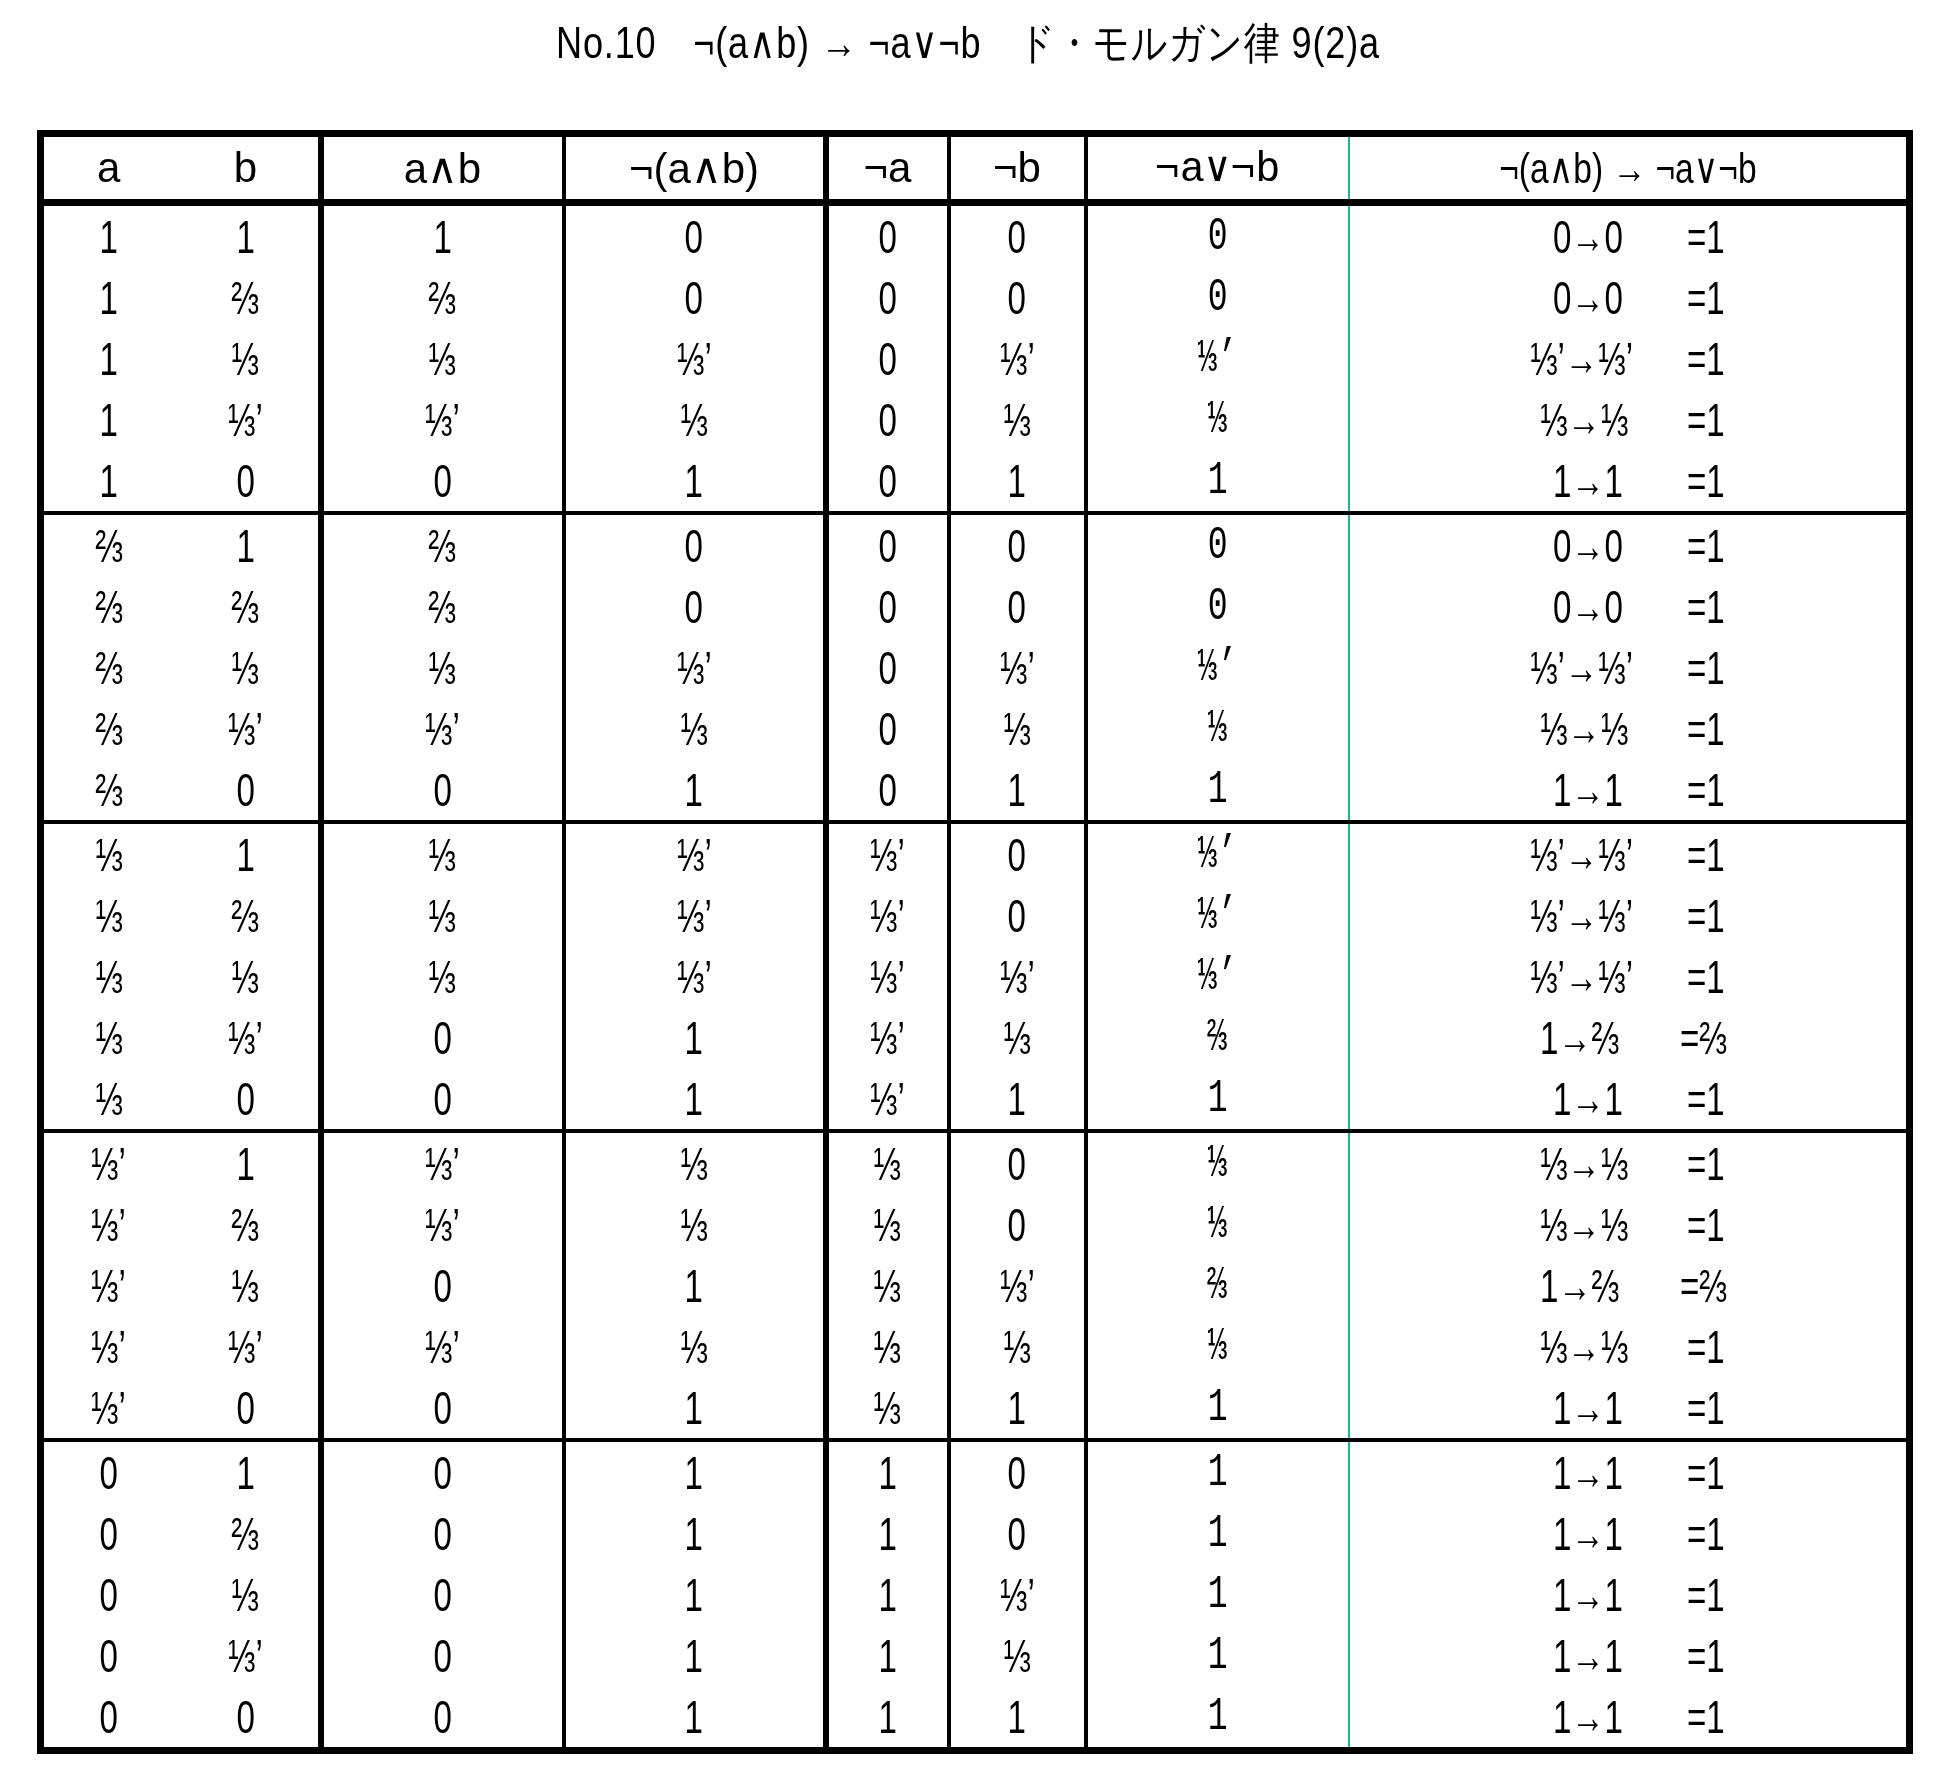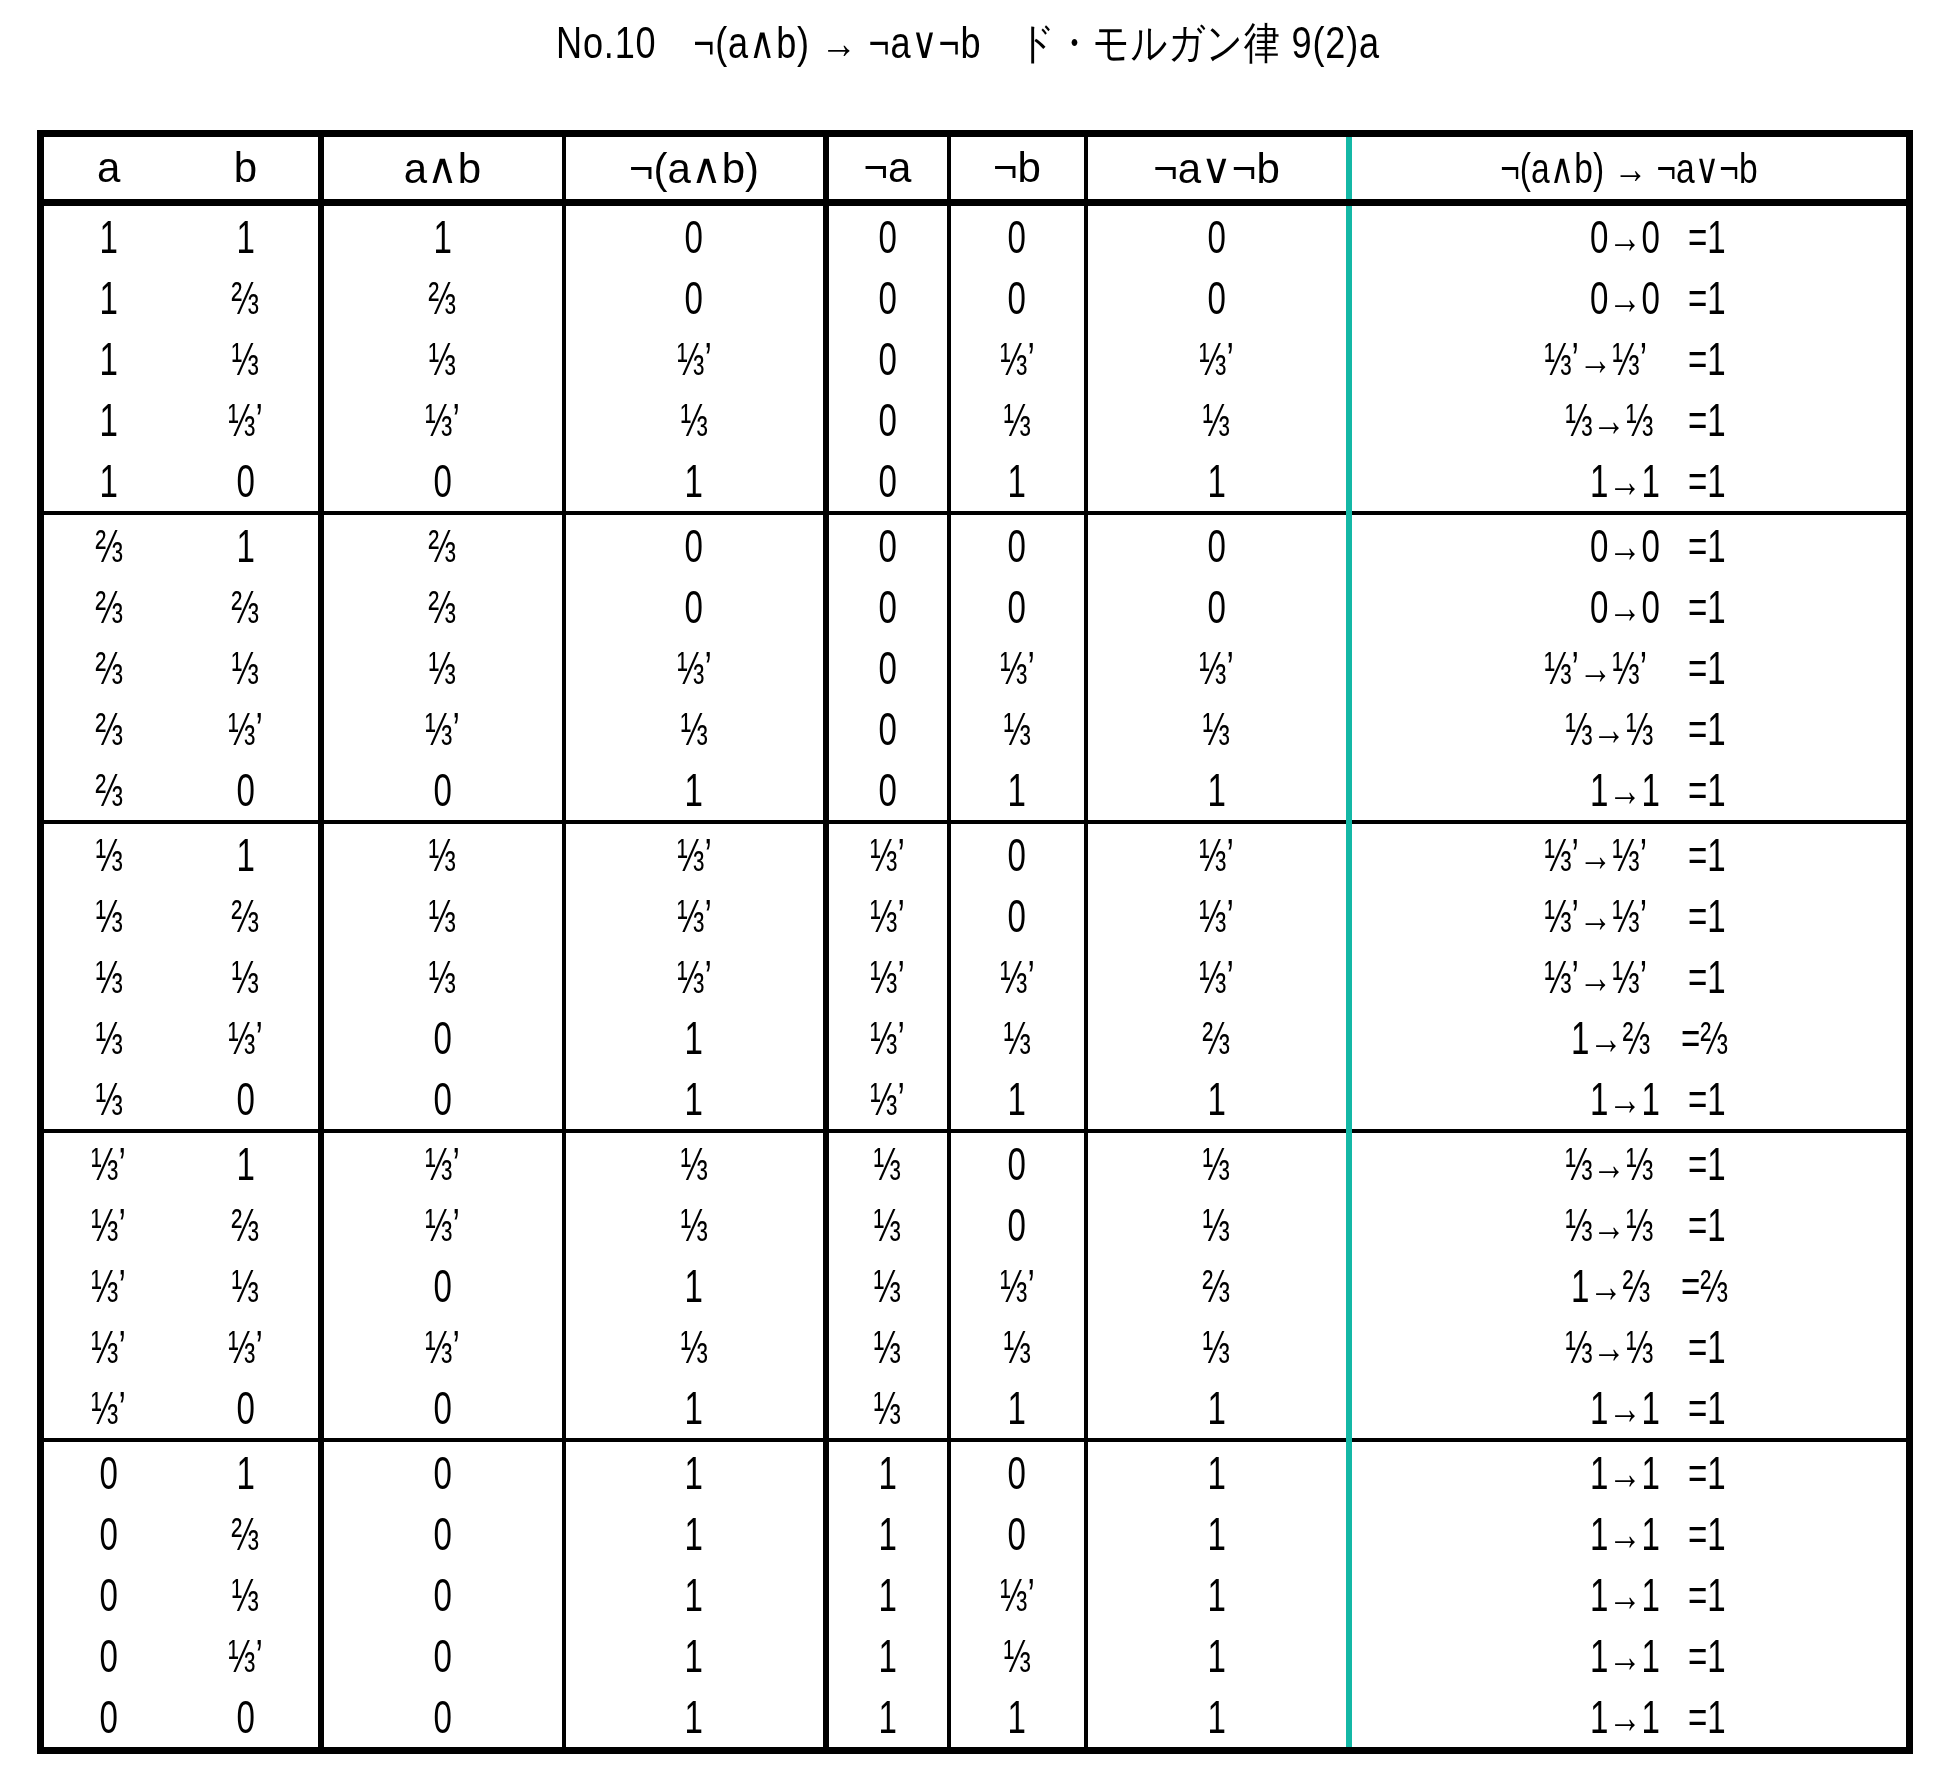--- a/index.html
+++ b/index.html
@@ -28,24 +28,24 @@
     }
     table.tt td { height: 61px; font-size: 46px; }
     .narrow { display: inline-block; transform: scaleX(0.72); transform-origin: center; }
     .hnarrow { display: inline-block; transform: scaleX(0.8); transform-origin: center; }
     .c-a { border-right: none; }
     .c-b { border-right: 6px solid #000; }
     .c-and { border-right: 4px solid #000; }
     .c-nand { border-right: 6px solid #000; }
     .c-na { border-right: 4px solid #000; }
     .c-nb { border-right: 4px solid #000; }
-    .c-or { border-right: 6px solid #14b8a6; }
+    .c-or { border-right: 2px solid #14b8a6; font-family: Liberation Mono, monospace; }
     tr.group-end td { border-bottom: 4px solid #000; }
     td.c-res { text-align: left; padding-left: 150px; }
-    .res-expr { display: inline-block; width: 170px; text-align: right; }
+    .res-expr { display: inline-block; width: 170px; text-align: center; }
     .res-eq { display: inline-block; }
     th.c-a { text-align: center; }
   </style>
 </head>
 <body>
 
 <div class="title">No.10　¬(a∧b) → ¬a∨¬b　ド・モルガン律 9(2)a</div>
 
 <table class="tt">
   <colgroup>

